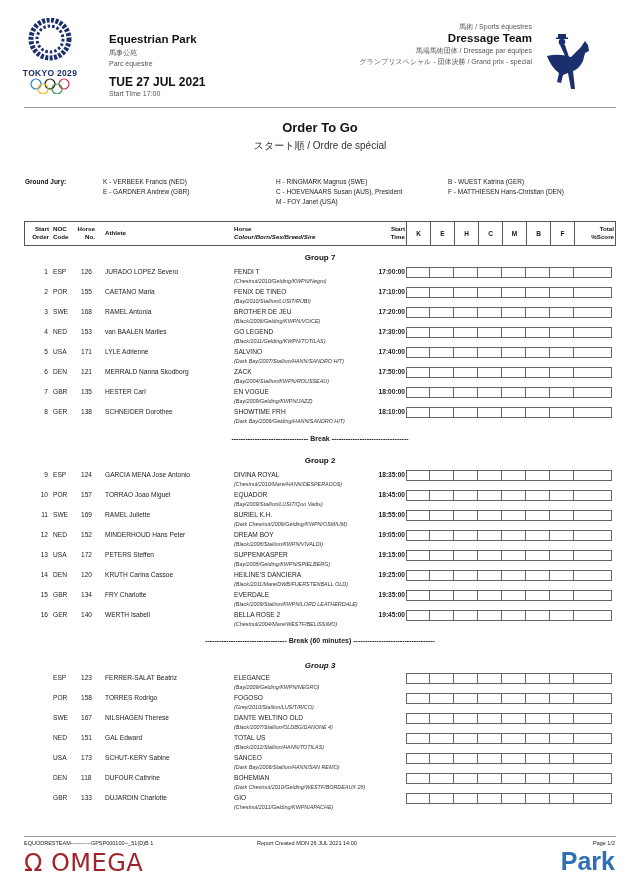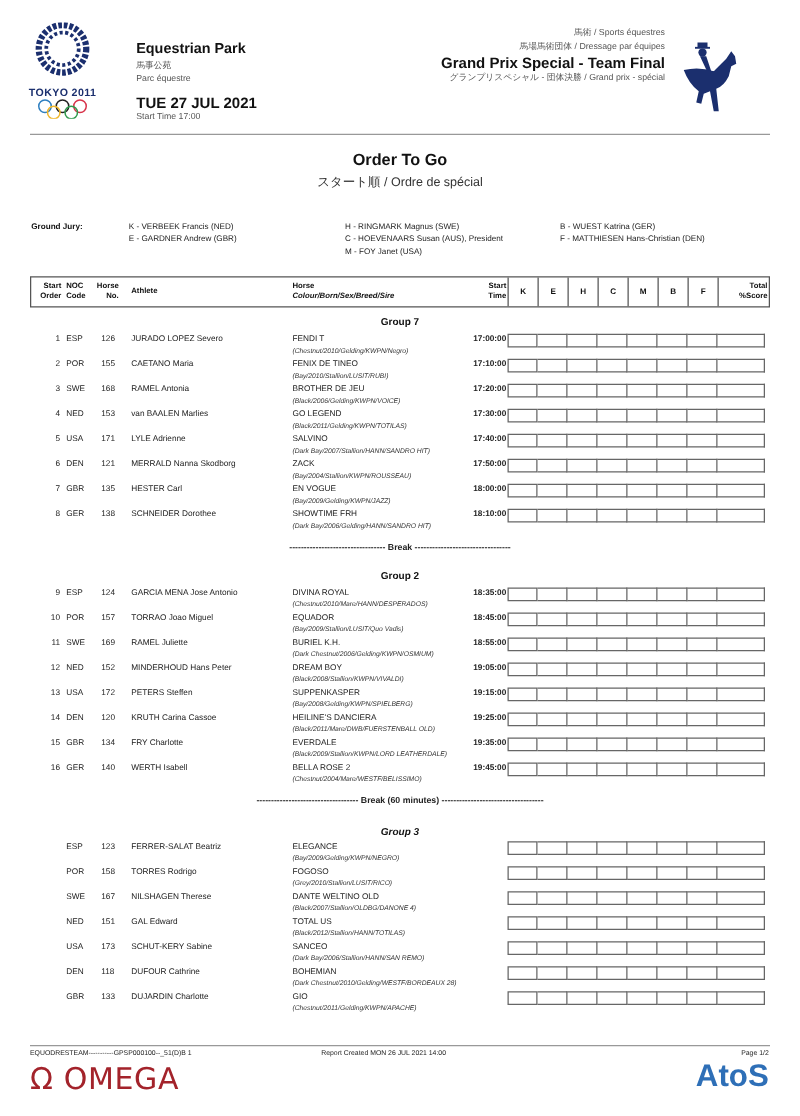--- a/index.html
+++ b/index.html
@@ -64,42 +64,42 @@
 </head>
 <body>
 
 <div class="abs logo-tokyo">
   <svg width="60" height="45" viewBox="0 0 60 45">
     <g fill="#1b2f6e">
       <circle cx="30" cy="21" r="19" fill="none" stroke="#1b2f6e" stroke-width="5" stroke-dasharray="3 1.5"></circle>
       <circle cx="30" cy="21" r="13" fill="none" stroke="#1b2f6e" stroke-width="3" stroke-dasharray="2.5 2"></circle>
     </g>
   </svg>
-  <div style="font-size:8.5px;font-weight:bold;color:#1b2f6e;text-align:center;margin-top:1px;letter-spacing:0.3px;">TOKYO 2011</div>
+  <div style="font-size:8.5px;font-weight:bold;color:#1b2f6e;text-align:center;margin-top:1px;letter-spacing:0.3px;">TOKYO 2029</div>
   <svg width="60" height="16" viewBox="0 0 60 16">
     <circle cx="16" cy="6" r="5" fill="none" stroke="#2e7fc0" stroke-width="1.2"></circle>
     <circle cx="30" cy="6" r="5" fill="none" stroke="#222" stroke-width="1.2"></circle>
     <circle cx="44" cy="6" r="5" fill="none" stroke="#d8334a" stroke-width="1.2"></circle>
     <circle cx="23" cy="11" r="5" fill="none" stroke="#f0b628" stroke-width="1.2"></circle>
     <circle cx="37" cy="11" r="5" fill="none" stroke="#2f9a4c" stroke-width="1.2"></circle>
   </svg>
 </div>
 
 <div class="abs venue">
   <div class="name">Equestrian Park</div>
   <div class="sub">馬事公苑</div>
   <div class="sub" style="margin-top:1px;">Parc équestre</div>
   <div class="date">TUE 27 JUL 2021</div>
   <div class="start">Start Time 17:00</div>
 </div>
 
 <div class="abs event">
   <div class="s">馬術 / Sports équestres</div>
+  <div class="t1b">Dressage Team</div>
   <div class="s">馬場馬術団体 / Dressage par équipes</div>
-  <div class="t2">Grand Prix Special - Team Final</div>
   <div class="s">グランプリスペシャル - 団体決勝 / Grand prix - spécial</div>
 </div>
 
 <svg class="abs pict" viewBox="0 0 50 60">
   <g fill="#1b2f6e">
     <rect x="13" y="3" width="8" height="4"></rect>
     <rect x="11" y="6.5" width="12" height="1.5"></rect>
     <circle cx="17" cy="11" r="3.3"></circle>
     <path d="M15 14 L20 14 L24 26 L33 26 L33 29 L22 29 Z"></path>
     <path d="M2 25 Q14 22 26 26 L36 16 L40 10 L43 14 L44 20 L40 22 L38 30 Q34 38 28 40 L30 58 L26 58 L23 42 L18 44 L16 52 L12 51 L14 42 Q6 36 2 25 Z"></path>
@@ -610,13 +610,13 @@
         <span class="total"></span>
       </div>
     </div>
   </div>
 
 <div class="abs foot-hr"></div>
 <div class="abs foot-code">EQUODRESTEAM-----------GPSP000100--_51(D)B 1</div>
 <div class="abs foot-created">Report Created  MON 26 JUL 2021 14:00</div>
 <div class="abs foot-page">Page 1/2</div>
 <div class="abs omega">Ω OMEGA</div>
-<div class="abs atos">AtoS</div>
+<div class="abs atos">Park</div>
 
 </body></html>

